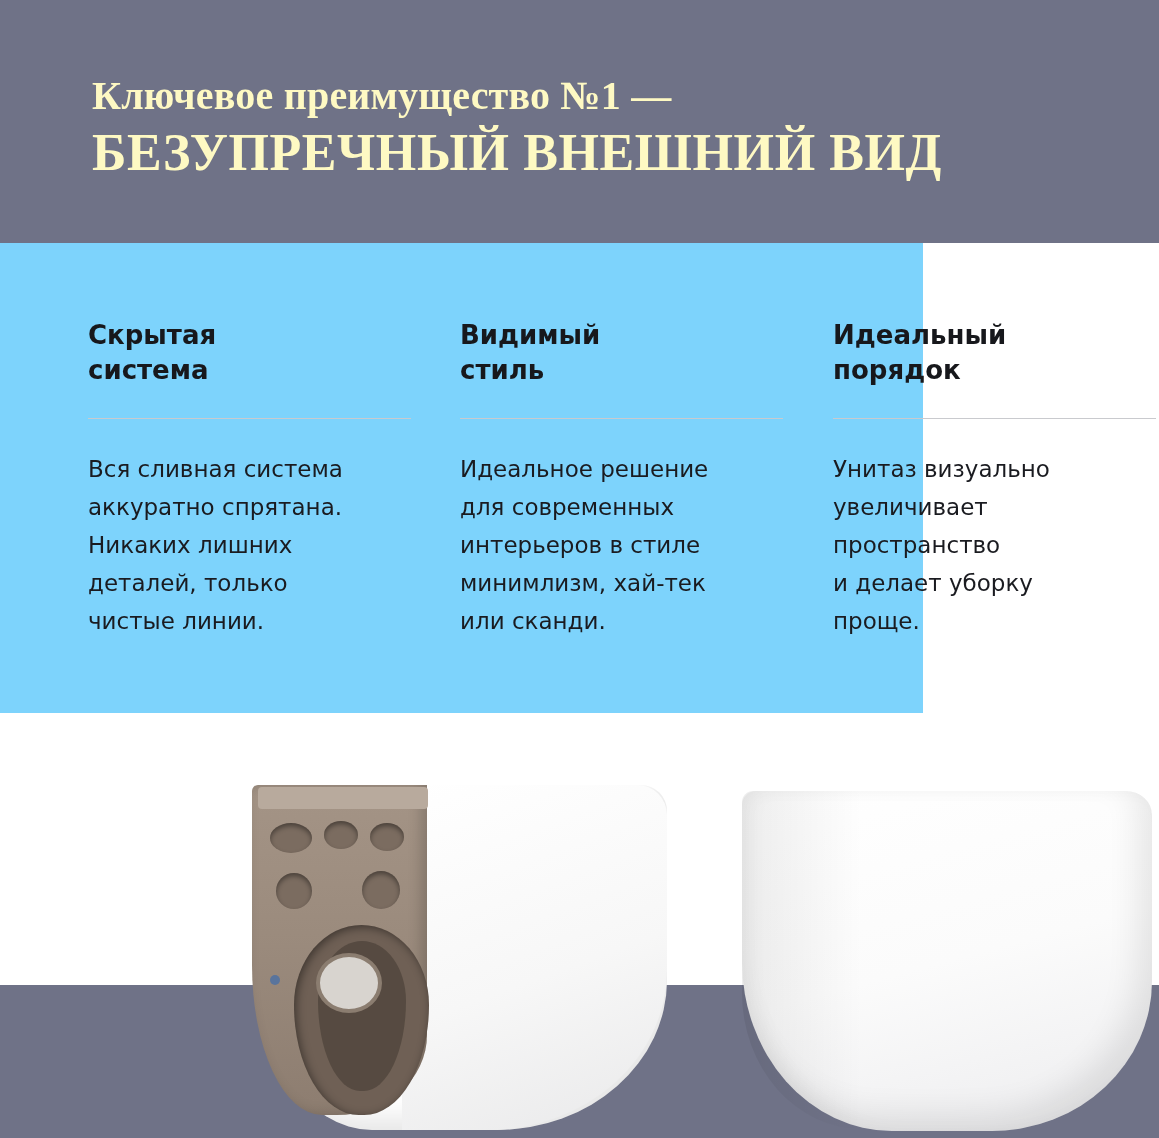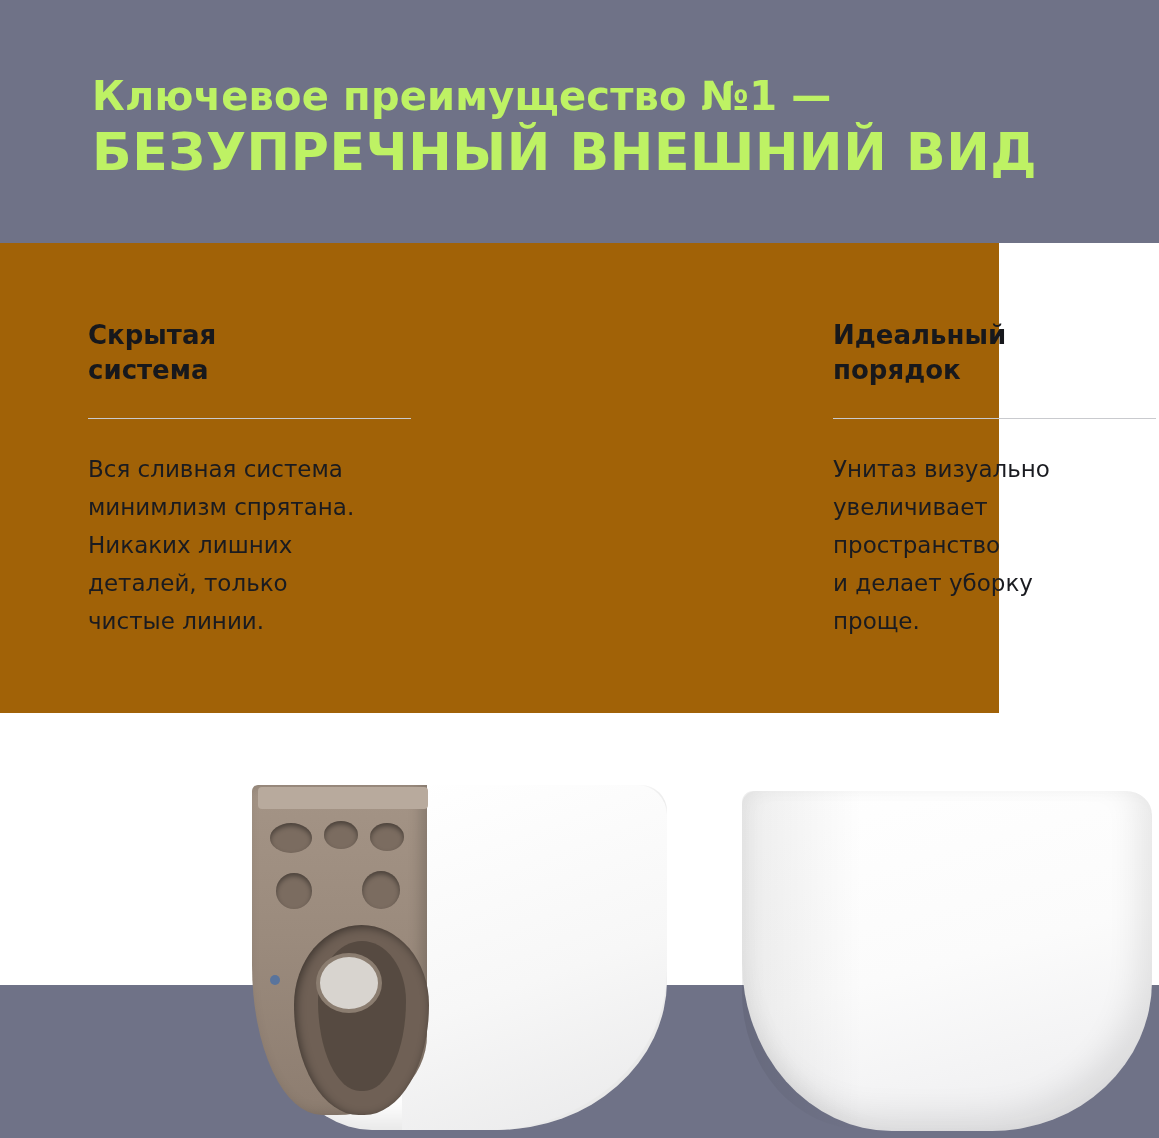--- a/index.html
+++ b/index.html
@@ -23,45 +23,46 @@
     width: 1159px;
     height: 243px;
     background: #6f7287;
     box-sizing: border-box;
   }
   .header-title {
     position: absolute;
     left: 92px;
     top: 72px;
     width: 1000px;
-    color: #bef264;
+    color: #fef9c3;
     font-weight: bold;
     line-height: 1.22;
+    font-family: Liberation Serif, serif;
   }
   .header-line1 {
     display: block;
     font-size: 40px;
     letter-spacing: 0.2px;
     white-space: nowrap;
   }
   .header-line2 {
     display: block;
     font-size: 52px;
     letter-spacing: 0.6px;
     white-space: nowrap;
   }
 
   
   .columns {
     position: absolute;
     left: 0;
     top: 243px;
-    width: 999px;
+    width: 923px;
     height: 470px;
-    background: #a16207;
+    background: #7dd3fc;
   }
   .col {
     position: absolute;
     top: 75px;
     width: 330px;
   }
   .col-0 { left: 88px; }
   .col-1 { left: 460px; }
   .col-2 { left: 833px; }
 
@@ -244,26 +245,36 @@
   </div>
 </div>
 
 <div class="columns">
 
   <div class="col col-0">
     <h2 class="col-title">Скрытая
 система</h2>
     <div class="col-rule"></div>
     <p class="col-body">Вся сливная система
-минимлизм спрятана.
+аккуратно спрятана.
 Никаких лишних
 деталей, только
 чистые линии.</p>
   </div>
 
+  <div class="col col-1">
+    <h2 class="col-title">Видимый
+стиль</h2>
+    <div class="col-rule"></div>
+    <p class="col-body">Идеальное решение
+для современных
+интерьеров в стиле
+минимлизм, хай-тек
+или сканди.</p>
+  </div>
 
   <div class="col col-2">
     <h2 class="col-title">Идеальный
 порядок</h2>
     <div class="col-rule"></div>
     <p class="col-body">Унитаз визуально
 увеличивает
 пространство
 и делает уборку
 проще.</p>

